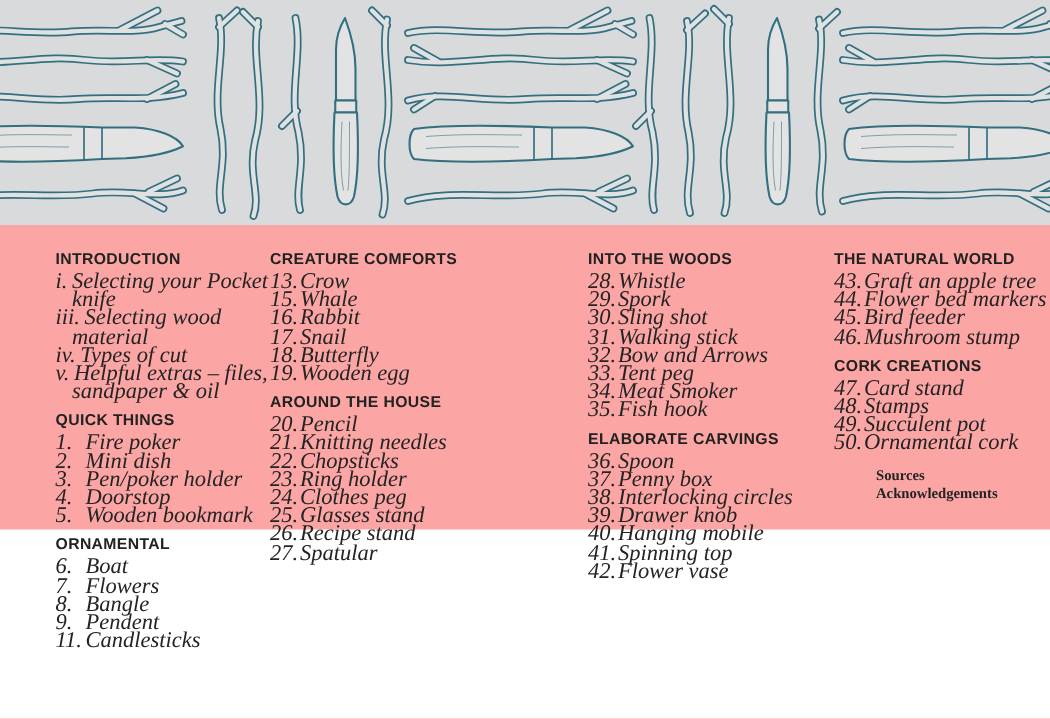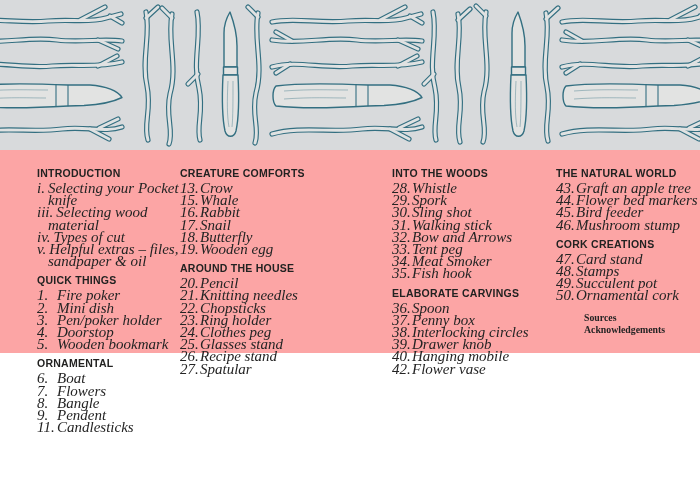--- a/index.html
+++ b/index.html
@@ -200,20 +200,21 @@
         <div class="item"><span class="num">34.</span><span class="txt">Meat Smoker</span></div>
         <div class="item"><span class="num">35.</span><span class="txt">Fish hook</span></div>
       </div>
       <div class="section">
         <h3 class="sec-title">ELABORATE CARVINGS</h3>
         <div class="item"><span class="num">36.</span><span class="txt">Spoon</span></div>
         <div class="item"><span class="num">37.</span><span class="txt">Penny box</span></div>
         <div class="item"><span class="num">38.</span><span class="txt">Interlocking circles</span></div>
         <div class="item"><span class="num">39.</span><span class="txt">Drawer knob</span></div>
         <div class="item"><span class="num">40.</span><span class="txt">Hanging mobile</span></div>
+        <div class="item"><span class="num">41.</span><span class="txt">Spinning top</span></div>
         <div class="item"><span class="num">42.</span><span class="txt">Flower vase</span></div>
       </div>
     </div>
   <div class="toc-col" id="col-3">
       <div class="section">
         <h3 class="sec-title">THE NATURAL WORLD</h3>
         <div class="item"><span class="num">43.</span><span class="txt">Graft an apple tree</span></div>
         <div class="item"><span class="num">44.</span><span class="txt">Flower bed markers</span></div>
         <div class="item"><span class="num">45.</span><span class="txt">Bird feeder</span></div>
         <div class="item"><span class="num">46.</span><span class="txt">Mushroom stump</span></div>

